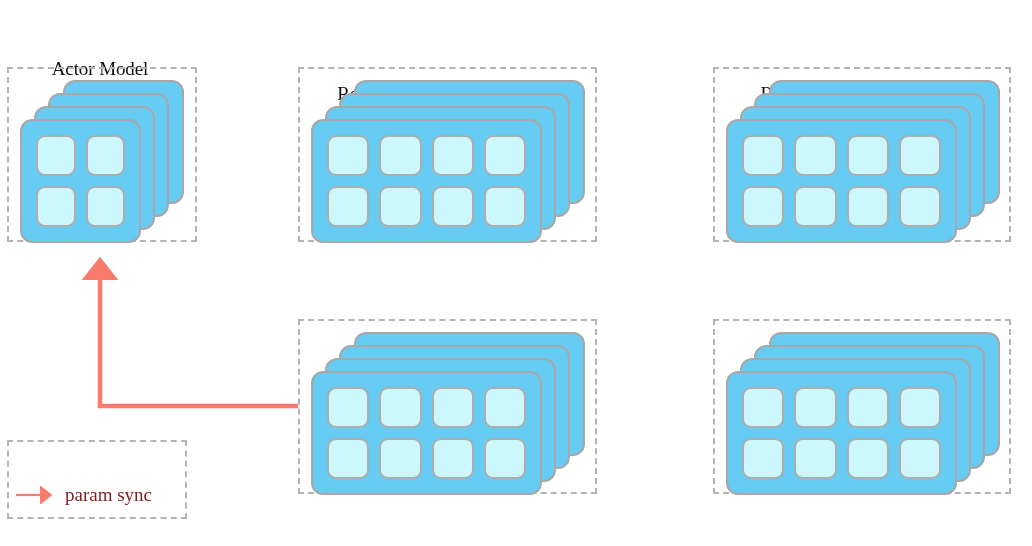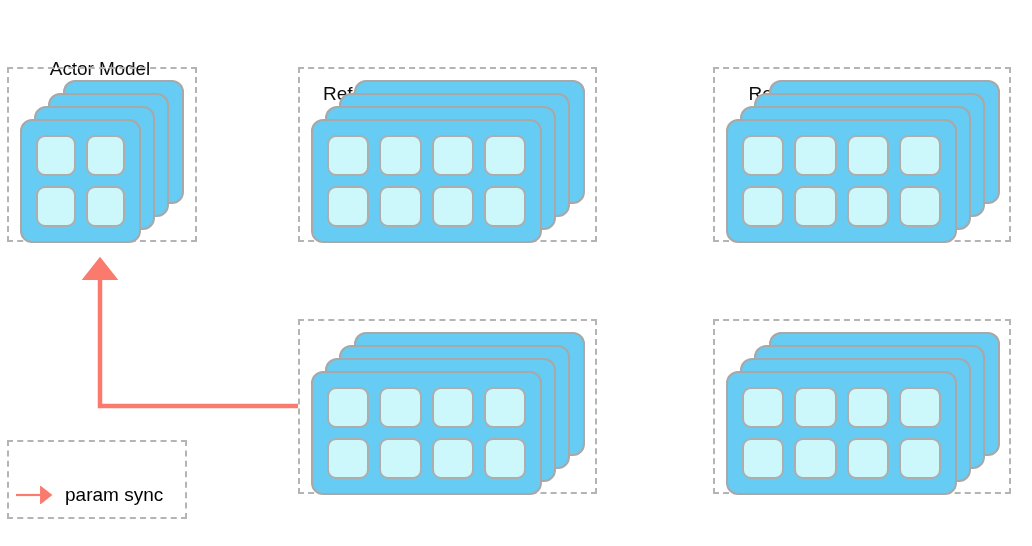--- a/index.html
+++ b/index.html
@@ -14,20 +14,21 @@
     overflow: hidden;
     font-family: "Liberation Sans", sans-serif;
     color: #111111;
   }
 
   #canvas {
     position: absolute;
     left: 0; top: 0;
     width: 1032px;
     height: 474px;
+    font-family: Liberation Serif, serif;
   }
 
   
   .group-box {
     position: absolute;
     border: 2px dashed #b4b4b4;
     box-sizing: border-box;
     background: transparent;
   }
 
@@ -110,21 +111,21 @@
   }
   #legend-arrow-icon {
     flex: 0 0 auto;
     width: 42px;
     height: 18px;
     margin-right: 8px;
   }
   #legend-label {
     font-size: 19px;
     line-height: 22px;
-    color: #000000;
+    color: #7f1d1d;
     white-space: pre;
   }
 </style>
 </head>
 <body>
 
 <div id="canvas">
 
   <div class="group-title" style="left:0px; top:6px; width:200px;">
     <div>Actor Model</div>

